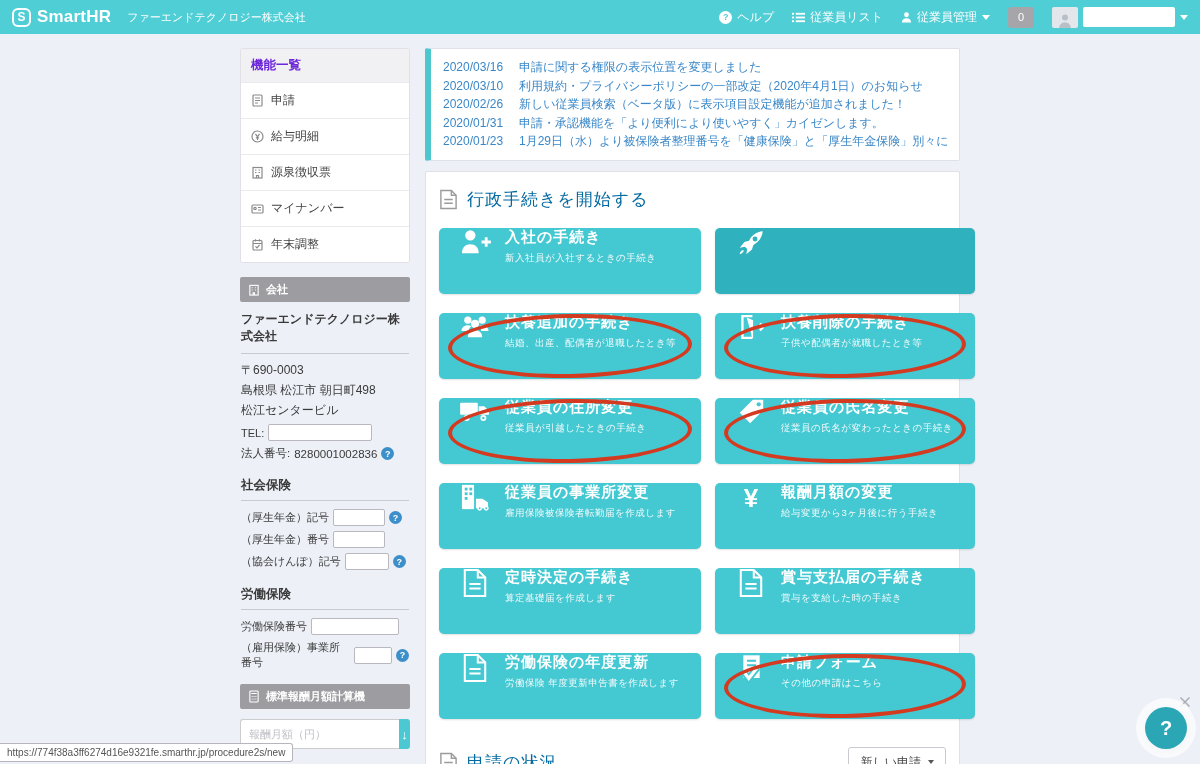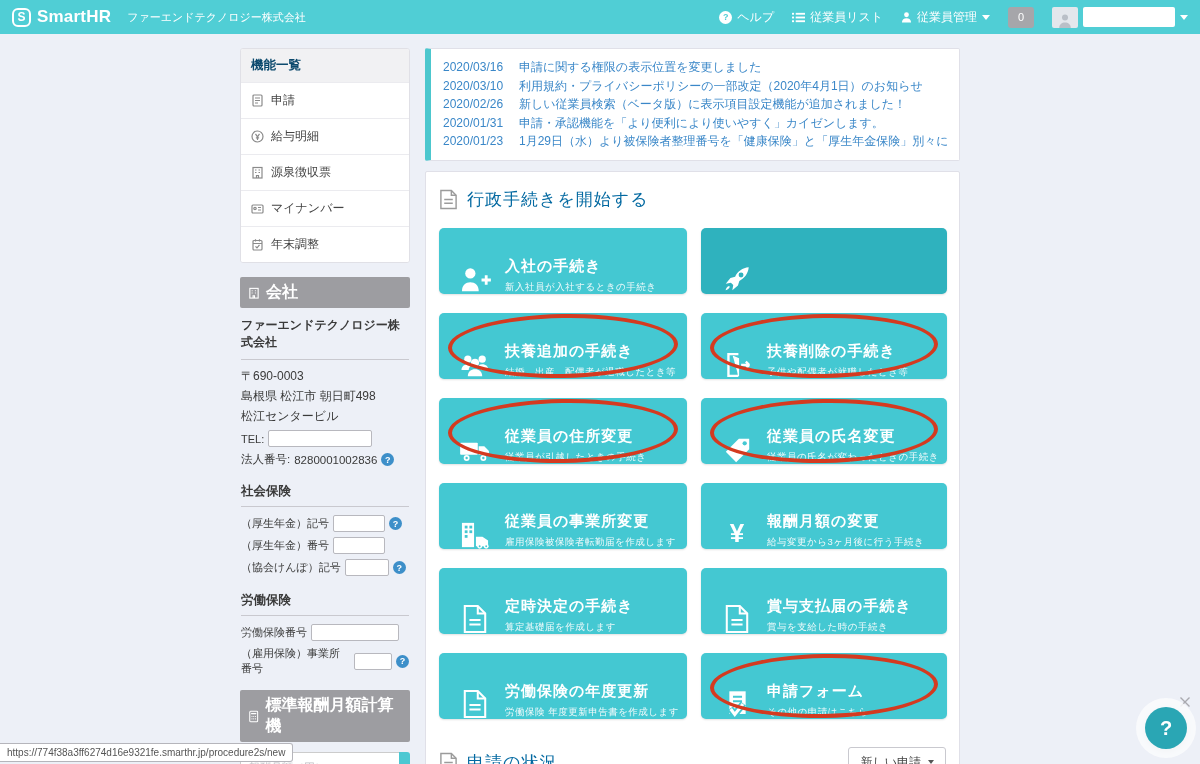--- a/index.html
+++ b/index.html
@@ -21,44 +21,44 @@
   .notif-badge { min-width:26px; height:21px; background:#a6a6aa; border-radius:3px; color:#fff; font-size:11px; display:flex; align-items:center; justify-content:center; cursor:pointer; }
   .user-area { display:flex; align-items:center; gap:5px; cursor:pointer; }
   .avatar-box { width:26px; height:21px; background:#e3e7ec; border-radius:2px; display:flex; align-items:flex-end; justify-content:center; overflow:hidden; }
   .user-name-box { width:92px; height:20px; background:#fff; border-radius:2px; }
   
   .wrapper { width:720px; margin:0 auto; padding-top:14px; display:flex; gap:15px; height:730px; }
   .sidebar { width:170px; flex:none; font-size:12px; }
   .maincol { flex:1; display:flex; flex-direction:column; min-width:0; }
   
   .feature-card { background:#fff; border:1px solid #e0e0e6; border-radius:3px; overflow:hidden; }
-  .feature-head { background:#f1f1f3; padding:8px 10px; font-weight:bold; font-size:12.5px; color:#0c4a6e; }
+  .feature-head { background:#f1f1f3; padding:8px 10px; font-weight:bold; font-size:12.5px; color:#6d28d9; }
   .feature-item { display:flex; align-items:center; gap:7px; padding:9px 10px; border-top:1px solid #ebebef; color:#444; cursor:pointer; background:#fff; }
-  .gray-bar { margin-top:14px; background:#9d9da1; color:#fff; font-size:16px; font-weight:bold; padding:5px 8px; display:flex; align-items:center; gap:6px; border-radius:2px; }
+  .gray-bar { margin-top:14px; background:#9d9da1; color:#fff; font-size:11px; font-weight:bold; padding:5px 8px; display:flex; align-items:center; gap:6px; border-radius:2px; }
   .side-body { padding:9px 1px 0; }
   .company-name { font-weight:bold; font-size:12px; padding-bottom:8px; border-bottom:1px solid #c9c9cf; margin-bottom:8px; }
   .addr-line { margin:3px 0; font-size:12px; }
   .inline-row { display:flex; align-items:center; gap:4px; margin:5px 0; font-size:11px; flex-wrap:nowrap; }
   .side-input { height:17px; border:1px solid #b8b8be; border-radius:2px; background:#fff; font-size:10px; padding:0 3px; }
   .help-dot { width:13px; height:13px; flex:none; border-radius:50%; background:#3d8fc9; color:#fff; font-size:9px; font-weight:bold; display:inline-flex; align-items:center; justify-content:center; cursor:pointer; }
   .side-subtitle { font-weight:bold; font-size:12.5px; border-bottom:1px solid #c9c9cf; padding-bottom:6px; margin:16px 0 8px; }
   .calc-row { display:flex; margin-top:10px; }
   .calc-input { flex:1; height:30px; border:1px solid #ccc; border-right:none; border-radius:3px 0 0 3px; padding:0 8px; font-size:11px; background:#fff; }
   .calc-input::placeholder { color:#c0c0c6; }
   .calc-btn { width:30px; height:30px; background:#4cc8d2; color:#fff; border:none; border-radius:0 3px 3px 0; font-size:13px; cursor:pointer; }
   
   .notice-card { background:#fff; border:1px solid #e0e0e8; border-left:6px solid #4cc7ce; border-radius:2px; padding:9px 12px; }
   .notice-row { display:flex; gap:10px; font-size:12px; line-height:18.5px; cursor:pointer; }
   .notice-date { color:#3a87c8; flex:none; width:66px; }
   .notice-text { color:#3a87c8; white-space:nowrap; overflow:hidden; }
   
   .main-card { margin-top:10px; background:#fff; border:1px solid #e0e0e8; border-radius:2px; padding:16px 13px 10px; flex:1; }
   .section-head { display:flex; align-items:center; gap:9px; color:#0369a1; font-size:17px; letter-spacing:1px; }
   .tile-grid { display:grid; grid-template-columns:1fr 1fr; column-gap:14px; row-gap:19px; margin-top:17px; }
-  .tile { position:relative; height:66px; background:#44c8d2; border-radius:5px; display:flex; align-items:flex-end; padding:0 8px 0 16px; color:#fff; cursor:pointer; box-shadow:0 1px 2px rgba(0,0,0,.12); }
+  .tile { position:relative; height:66px; background:#44c8d2; border-radius:5px; display:flex; align-items:flex-start; padding:0 22px 0 16px; color:#fff; cursor:pointer; box-shadow:0 1px 2px rgba(0,0,0,.12); }
   .tile.dark { background:#2fb2be; }
   .tile-icon { width:40px; flex:none; display:flex; justify-content:center; align-items:center; }
   .tile-txt { margin-left:10px; min-width:0; }
   .tile-title { font-size:15px; font-weight:bold; letter-spacing:1px; white-space:nowrap; }
   .tile-sub { font-size:9.5px; margin-top:5px; opacity:.92; letter-spacing:.5px; white-space:nowrap; }
   .yen-glyph { font-size:26px; font-weight:bold; color:#fff; }
   .circle-mark { position:absolute; left:9px; right:9px; top:1px; bottom:1px; border:4px solid #d43a20; border-radius:50%; pointer-events:none; transform:rotate(-1deg); }
   .status-row { margin-top:28px; display:flex; align-items:center; justify-content:space-between; }
   .new-app-btn { display:flex; align-items:center; gap:7px; background:#fff; border:1px solid #c9c9cf; border-radius:3px; padding:6px 11px; font-size:12px; color:#444; cursor:pointer; }
   .new-app-btn .caret { border-top-color:#555; border-left-width:3.5px; border-right-width:3.5px; border-top-width:4.5px; }

